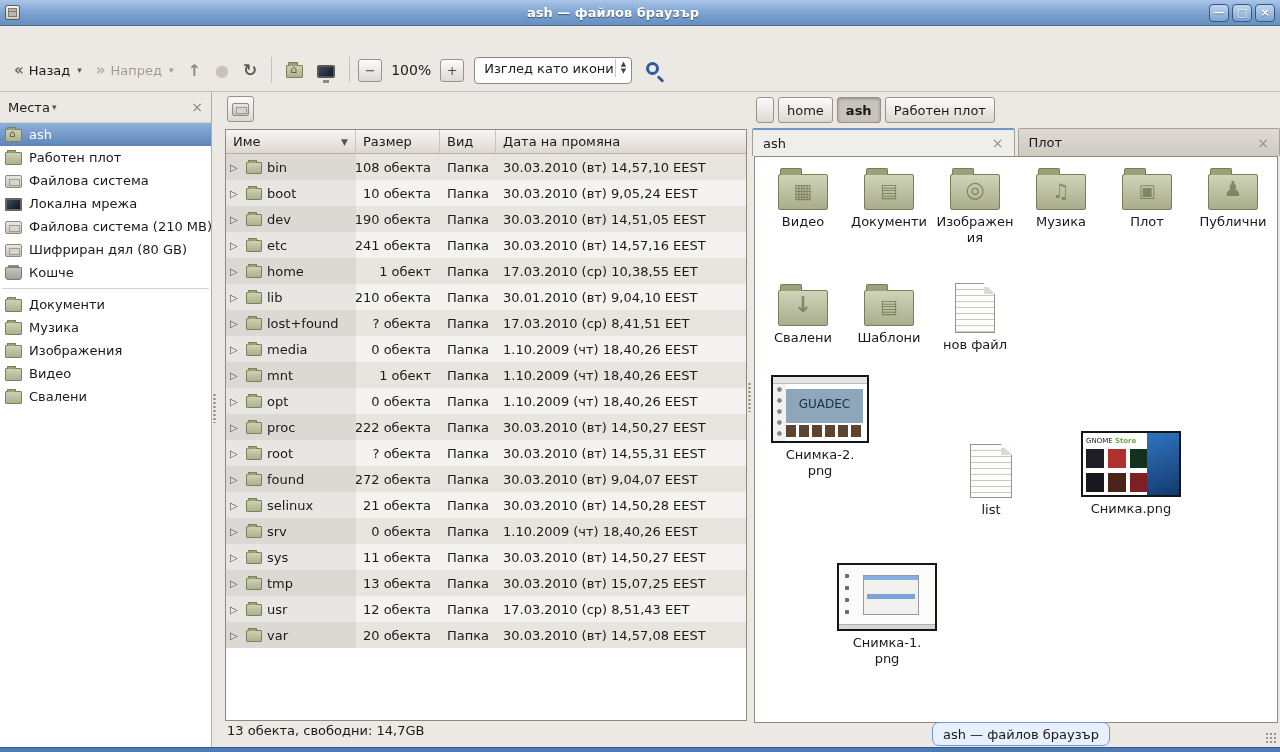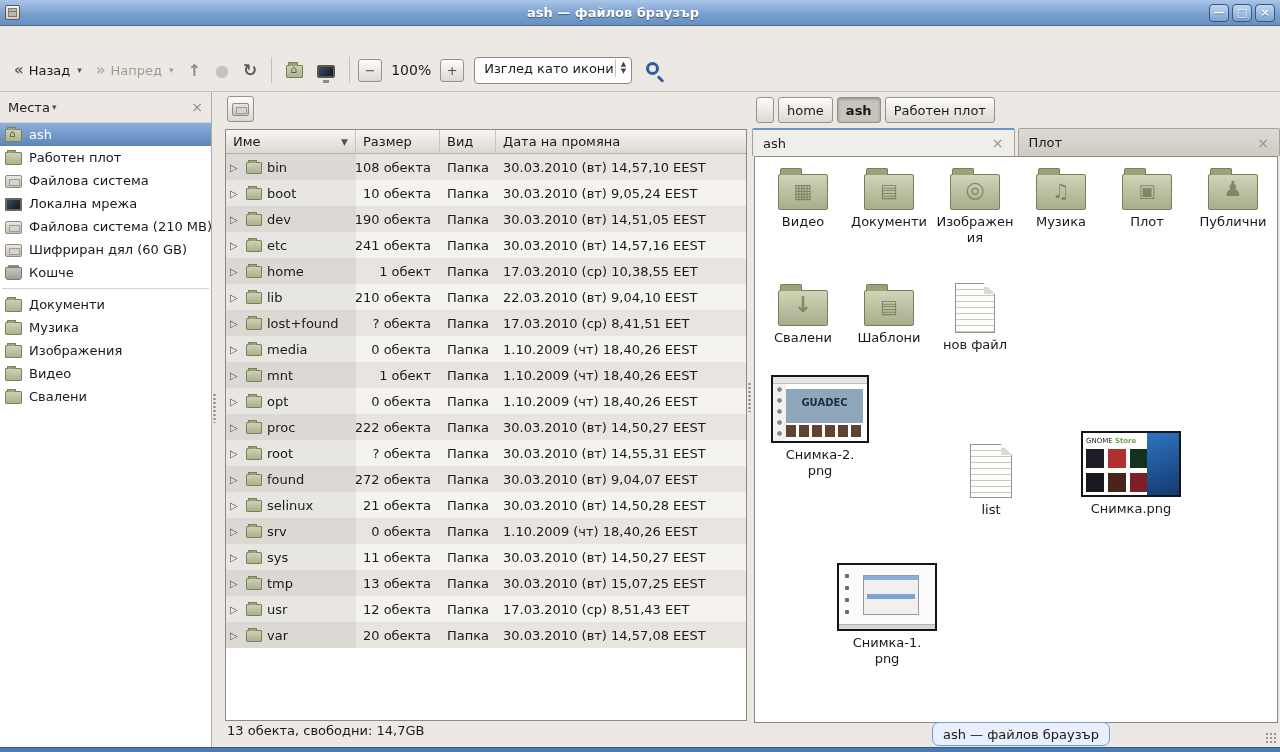--- a/index.html
+++ b/index.html
@@ -157,21 +157,21 @@
   #loose-snimka2{left:10px;top:218px}
   #loose-list{left:181px;top:285px}
   #loose-snimka{left:321px;top:274px}
   #loose-snimka1{left:77px;top:406px}
   .thumb{border:2px solid #151515;background:#fff;position:relative;overflow:hidden}
   .th-s2{width:98px;height:68px}
   .th-s2 .tbarrow{position:absolute;left:0;right:0;top:0;height:7px;background:#e7e5e1;border-bottom:1px solid #c2bfb9}
   .th-s2 .lstrip{position:absolute;left:0;top:7px;bottom:0;width:13px;background:#f2f1ee;
     background-image:radial-gradient(circle,#7a8aa0 2px,transparent 2.5px);background-size:13px 11px}
   .th-s2 .banner{position:absolute;left:13px;right:4px;top:12px;height:34px;background:#8ea7bb;
-    color:#1d2c45;font-size:10px;font-weight:bold;text-align:center;padding-top:8px}
+    color:#1d2c45;font-size:12px;font-weight:normal;text-align:center;padding-top:8px}
   .th-s2 .botrow{position:absolute;left:13px;right:4px;bottom:4px;height:12px;
     background:repeating-linear-gradient(90deg,#5e4330 0 10px,#fff 10px 13px)}
   .th-list{width:42px;height:54px}
   .th-gs{width:100px;height:66px}
   .th-gs .blue{position:absolute;right:0;top:0;bottom:0;width:32px;background:linear-gradient(160deg,#2f74c0,#133a6e)}
   .th-gs .gshead{position:absolute;left:3px;top:4px;font-size:7px;font-weight:normal;color:#222}
   .th-gs .gshead b{color:#6aa84f}
   .th-gs .shirts{position:absolute;left:3px;top:16px;width:62px;height:44px;
     background-image:linear-gradient(#1d1d28 0 0),linear-gradient(#b03030 0 0),linear-gradient(#14311e 0 0),
       linear-gradient(#181820 0 0),linear-gradient(#4a2418 0 0),linear-gradient(#7e1f24 0 0);
@@ -279,21 +279,21 @@
       <div class="side-item">
         <span class="sicon" data-icon="network"></span>
         <span>Локална мрежа</span>
       </div>
       <div class="side-item">
         <span class="sicon" data-icon="drive"></span>
         <span>Файлова система (210 MB)</span>
       </div>
       <div class="side-item">
         <span class="sicon" data-icon="drive"></span>
-        <span>Шифриран дял (60 GB)</span>
+        <span>Шифриран дял (80 GB)</span>
       </div>
       <div class="side-item">
         <span class="sicon" data-icon="trash"></span>
         <span>Кошче</span>
       </div>
       <div class="side-sep"></div>
       <div class="side-item">
         <span class="sicon" data-icon="folder-documents"></span>
         <span>Документи</span>
       </div>
@@ -395,21 +395,21 @@
           <div class="tcell c-date">17.03.2010 (ср) 10,38,55 EET</div>
         </div>
         <div class="trow">
           <div class="tcell c-name">
             <span class="expander">▷</span>
             <span class="tfolder"></span>
             <span>lib</span>
           </div>
           <div class="tcell c-size">210 обекта</div>
           <div class="tcell c-type">Папка</div>
-          <div class="tcell c-date">22.03.2010 (вт)  9,04,10 EEST</div>
+          <div class="tcell c-date">30.01.2010 (вт)  9,04,10 EEST</div>
         </div>
         <div class="trow">
           <div class="tcell c-name">
             <span class="expander">▷</span>
             <span class="tfolder"></span>
             <span>lost+found</span>
           </div>
           <div class="tcell c-size">? обекта</div>
           <div class="tcell c-type">Папка</div>
           <div class="tcell c-date">17.03.2010 (ср)  8,41,51 EET</div>

